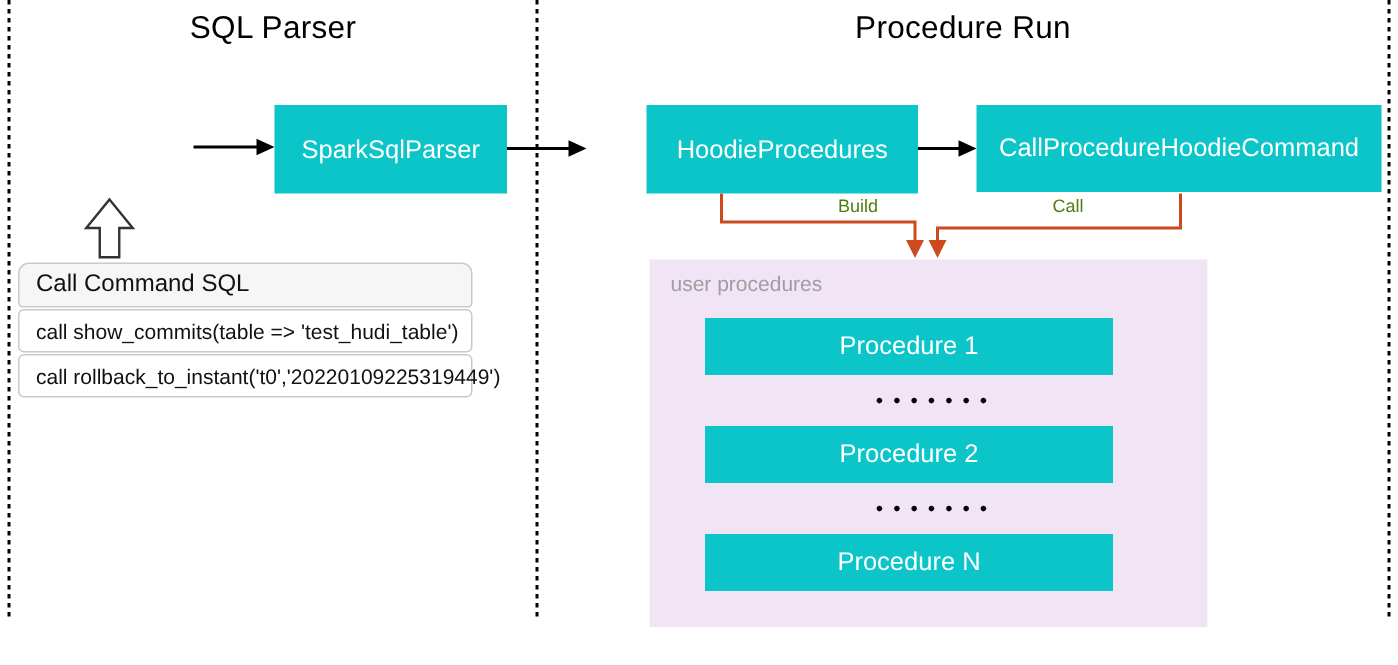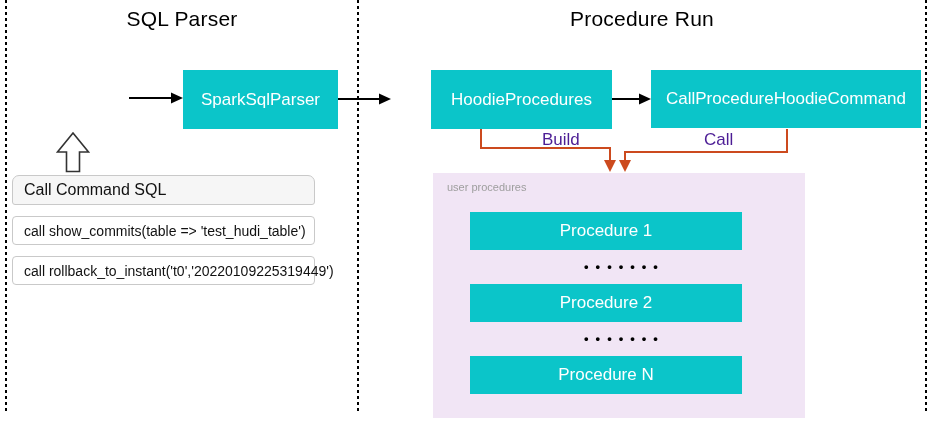--- a/index.html
+++ b/index.html
@@ -30,43 +30,43 @@
     color:#fff;
     display:flex;align-items:center;justify-content:center;
     text-align:center;
     font-size:17px;
     line-height:1.25;
     white-space:nowrap;
   }
   .node.wrap{white-space:normal;}
   .edge-label{
     position:absolute;
-    font-size:17px;color:#4c1d95;text-align:left;width:60px;
+    font-size:12px;color:#4d7c0f;text-align:center;width:60px;
   }
   .sql-list{
     position:absolute;left:12px;top:175px;width:303px;
   }
   .sql-header{
     background:#F6F6F6;border:1px solid #C9C9C9;border-radius:7px 7px 3px 3px;
     height:30px;display:flex;align-items:center;
     padding-left:11px;font-size:16px;color:#111;
   }
   .sql-row{
     background:#fff;border:1px solid #C9C9C9;border-radius:4px;
     height:29px;display:flex;align-items:center;
     padding-left:11px;font-size:14px;color:#111;
-    margin-top:11px;white-space:nowrap;
+    margin-top:1px;white-space:nowrap;
   }
   .user-procs{
     position:absolute;left:433px;top:173px;width:372px;height:245px;
     background:var(--lavender);
   }
   .user-procs-label{
     position:absolute;left:14px;top:8px;
-    font-size:11px;color:var(--gray-text);text-align:center;
+    font-size:14px;color:var(--gray-text);text-align:center;
   }
   .proc{
     position:absolute;left:37px;width:272px;height:38px;
     background:var(--teal);color:#fff;
     display:flex;align-items:center;justify-content:center;
     font-size:17px;
   }
   .dots{
     position:absolute;left:52px;width:272px;height:16px;
     display:flex;align-items:center;justify-content:center;
@@ -117,21 +117,21 @@
   </svg>
 
   <div class="section-title" style="left:6px;width:352px;">SQL Parser</div>
   <div class="section-title" style="left:358px;width:568px;">Procedure Run</div>
 
   <div class="node" style="left:183px;top:70px;width:155px;height:59px;">SparkSqlParser</div>
   <div class="node" style="left:391px;top:70px;width:181px;height:59px;margin-left:40px;">HoodieProcedures</div>
   <div class="node" style="left:651px;top:70px;width:270px;height:58px;">CallProcedureHoodieCommand</div>
 
   <div class="edge-label" style="left:542px;top:130px;">Build</div>
-  <div class="edge-label" style="left:704px;top:130px;">Call</div>
+  <div class="edge-label" style="left:682px;top:130px;">Call</div>
 
   <div class="sql-list">
     <div class="sql-header">Call Command SQL</div>
     <div class="sql-row">call show_commits(table =&gt; 'test_hudi_table')</div>
     <div class="sql-row">call rollback_to_instant('t0','20220109225319449')</div>
   </div>
 
   <div class="user-procs">
     <div class="user-procs-label">user procedures</div>
     <div class="proc" style="top:39px;">Procedure 1</div>

